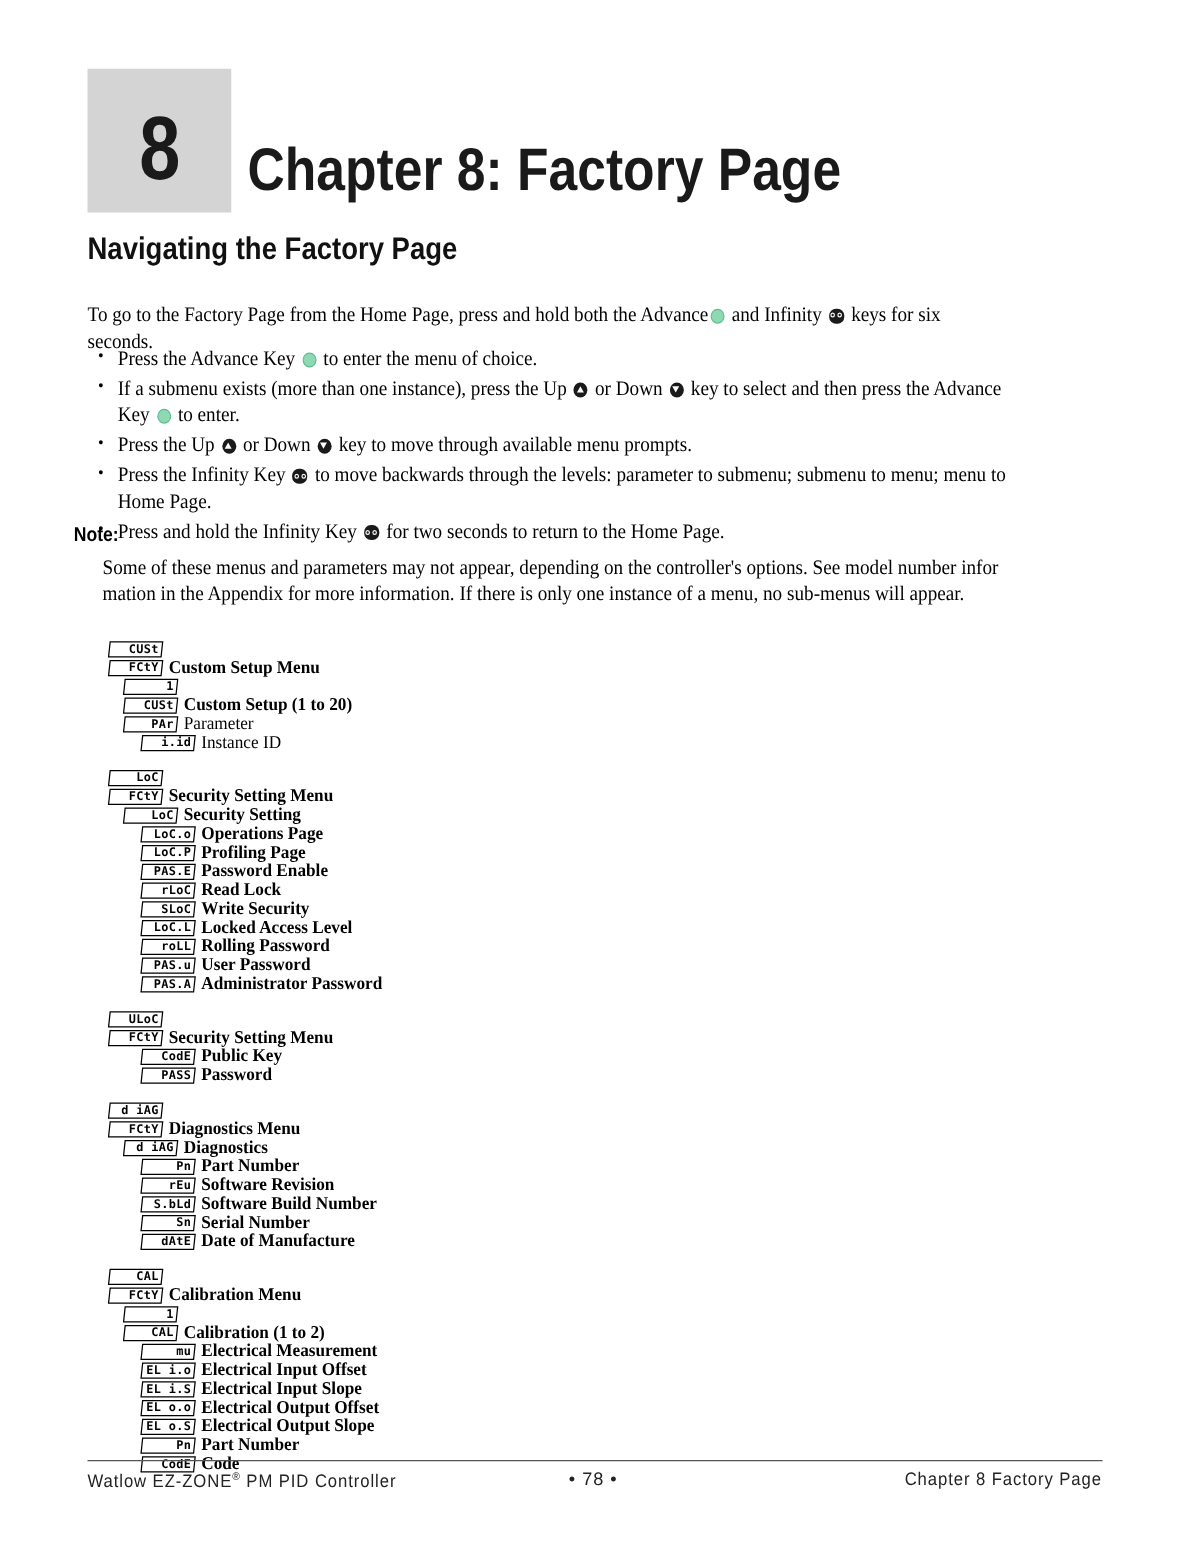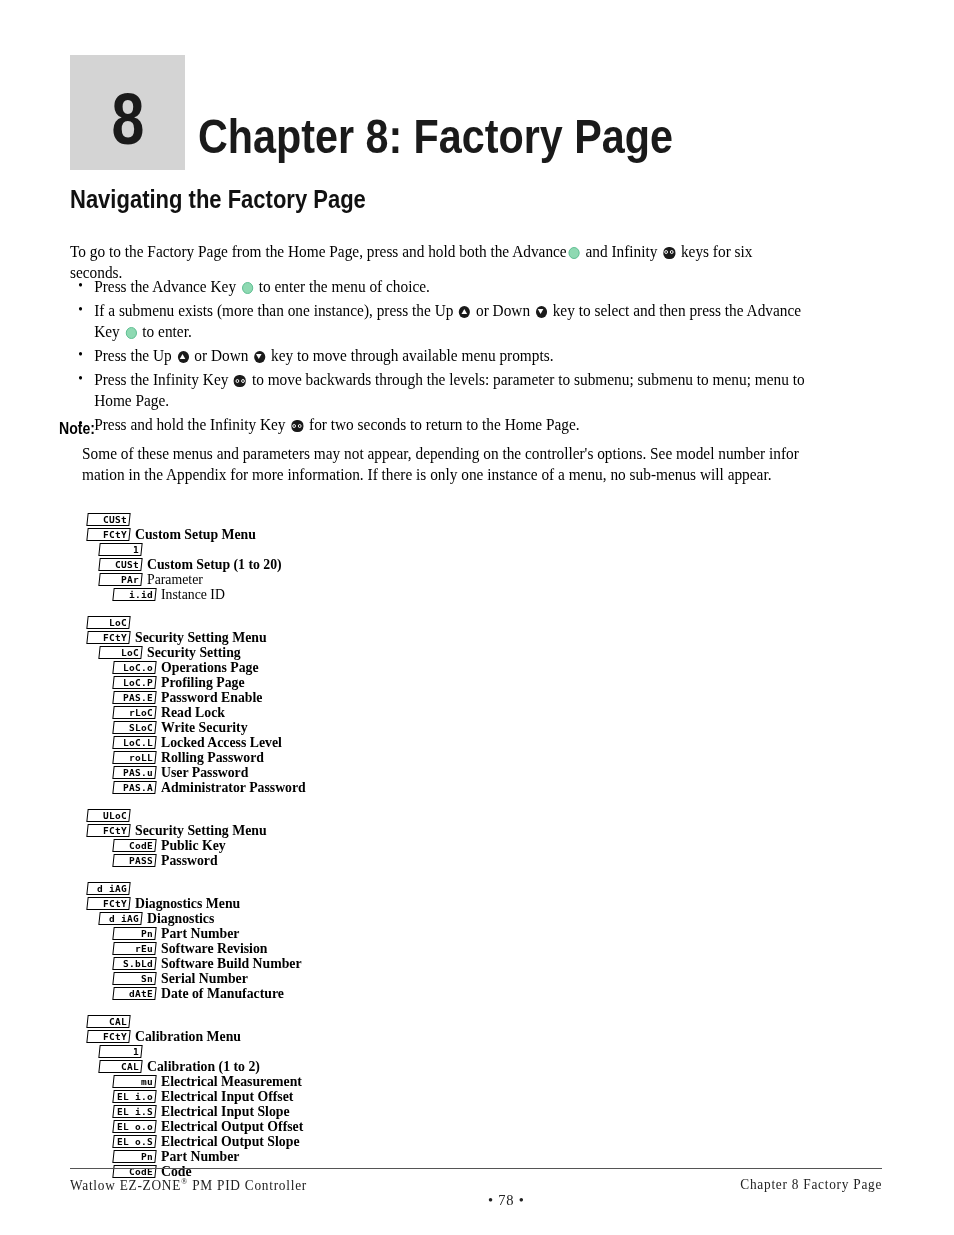--- a/index.html
+++ b/index.html
@@ -269,27 +269,27 @@
     width: 812px;
     height: 1px;
     background: #555555;
   }
   #footer {
     position: absolute;
     left: 70px;
     top: 1176px;
     width: 812px;
     height: 22px;
-    font-family: Liberation Serif, serif;
+    font-family: Liberation Sans, sans-serif;
     font-size: 14.5px;
     letter-spacing: 0.8px;
     color: #222222;
   }
   #footer-left   { position: absolute; left: 0;   top: 0; transform: scaleX(0.92); transform-origin: left center; white-space: nowrap;}
-  #footer-center { position: absolute; left: 385px; top: 16px; white-space: nowrap; margin-left: 33px; }
+  #footer-center { position: absolute; left: 385px; top: 0; white-space: nowrap; }
   #footer-right  { position: absolute; right: 0;  top: 0; transform: scaleX(0.92); transform-origin: right center; white-space: nowrap;}
   #footer-left sup { font-size: 9px; vertical-align: super; }
 </style>
 </head>
 <body>
 
 <div class="page">
 
   <div id="chapter-header">
     <div id="chapter-number-box">

